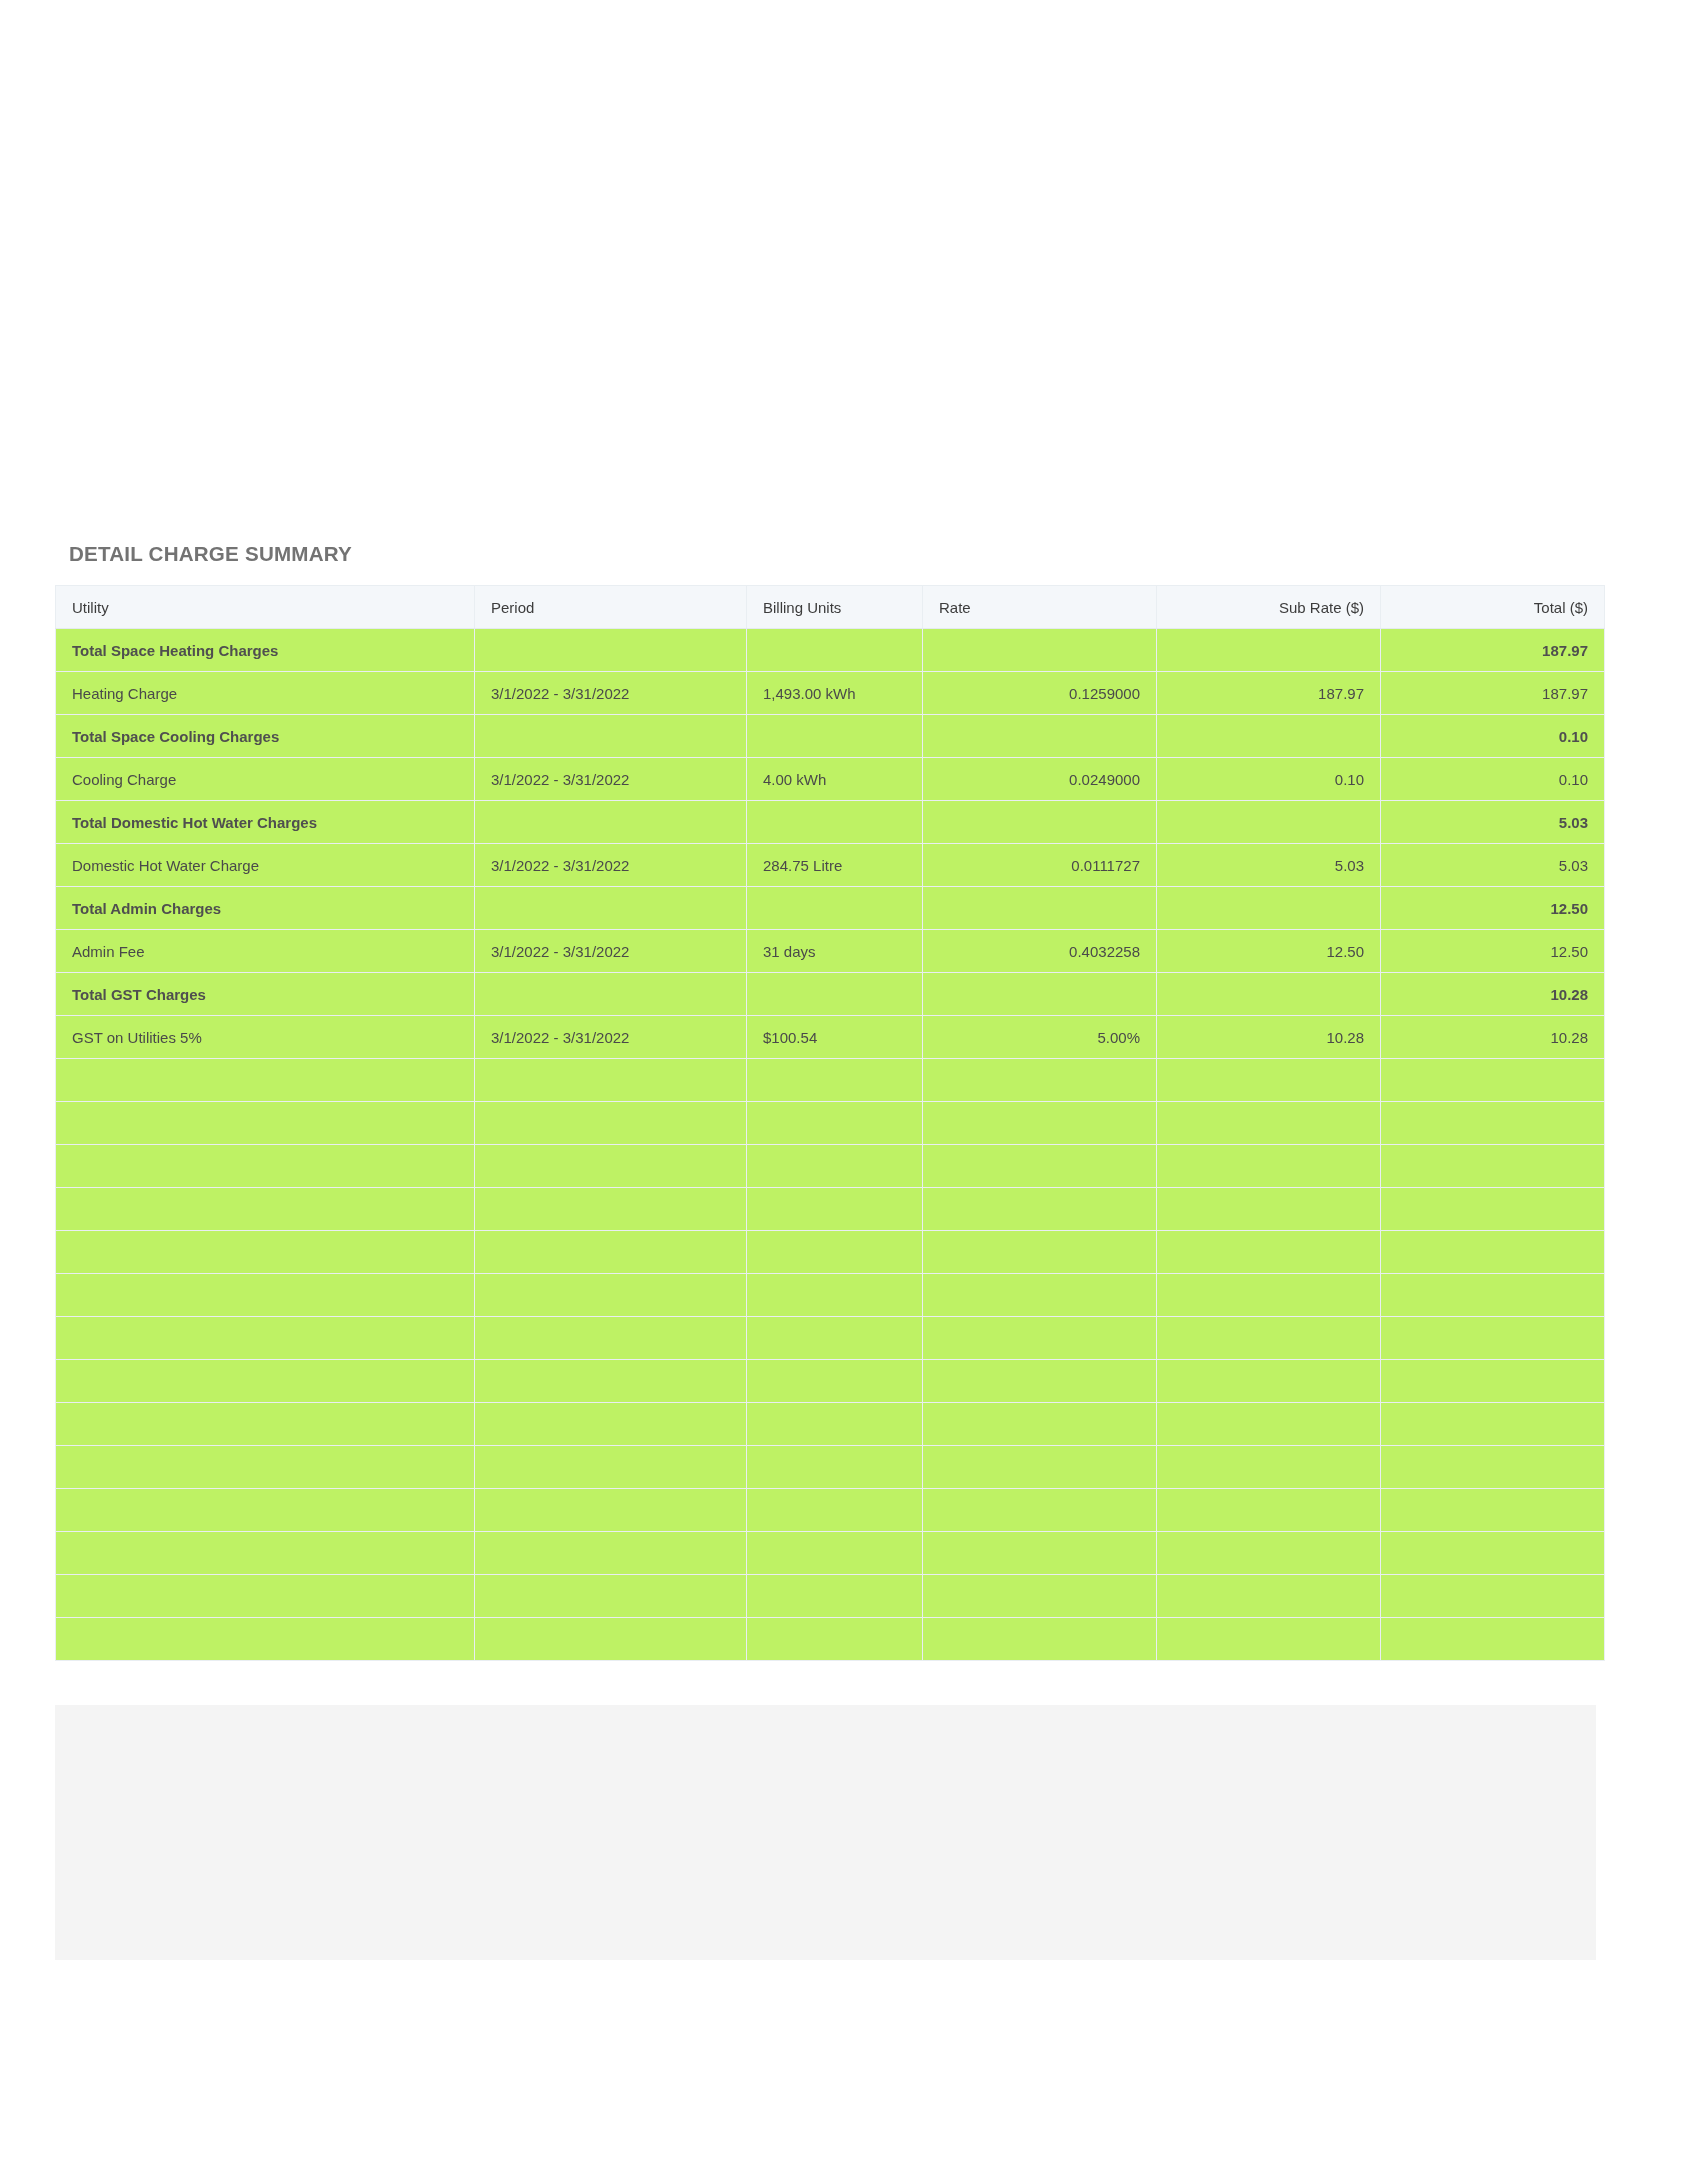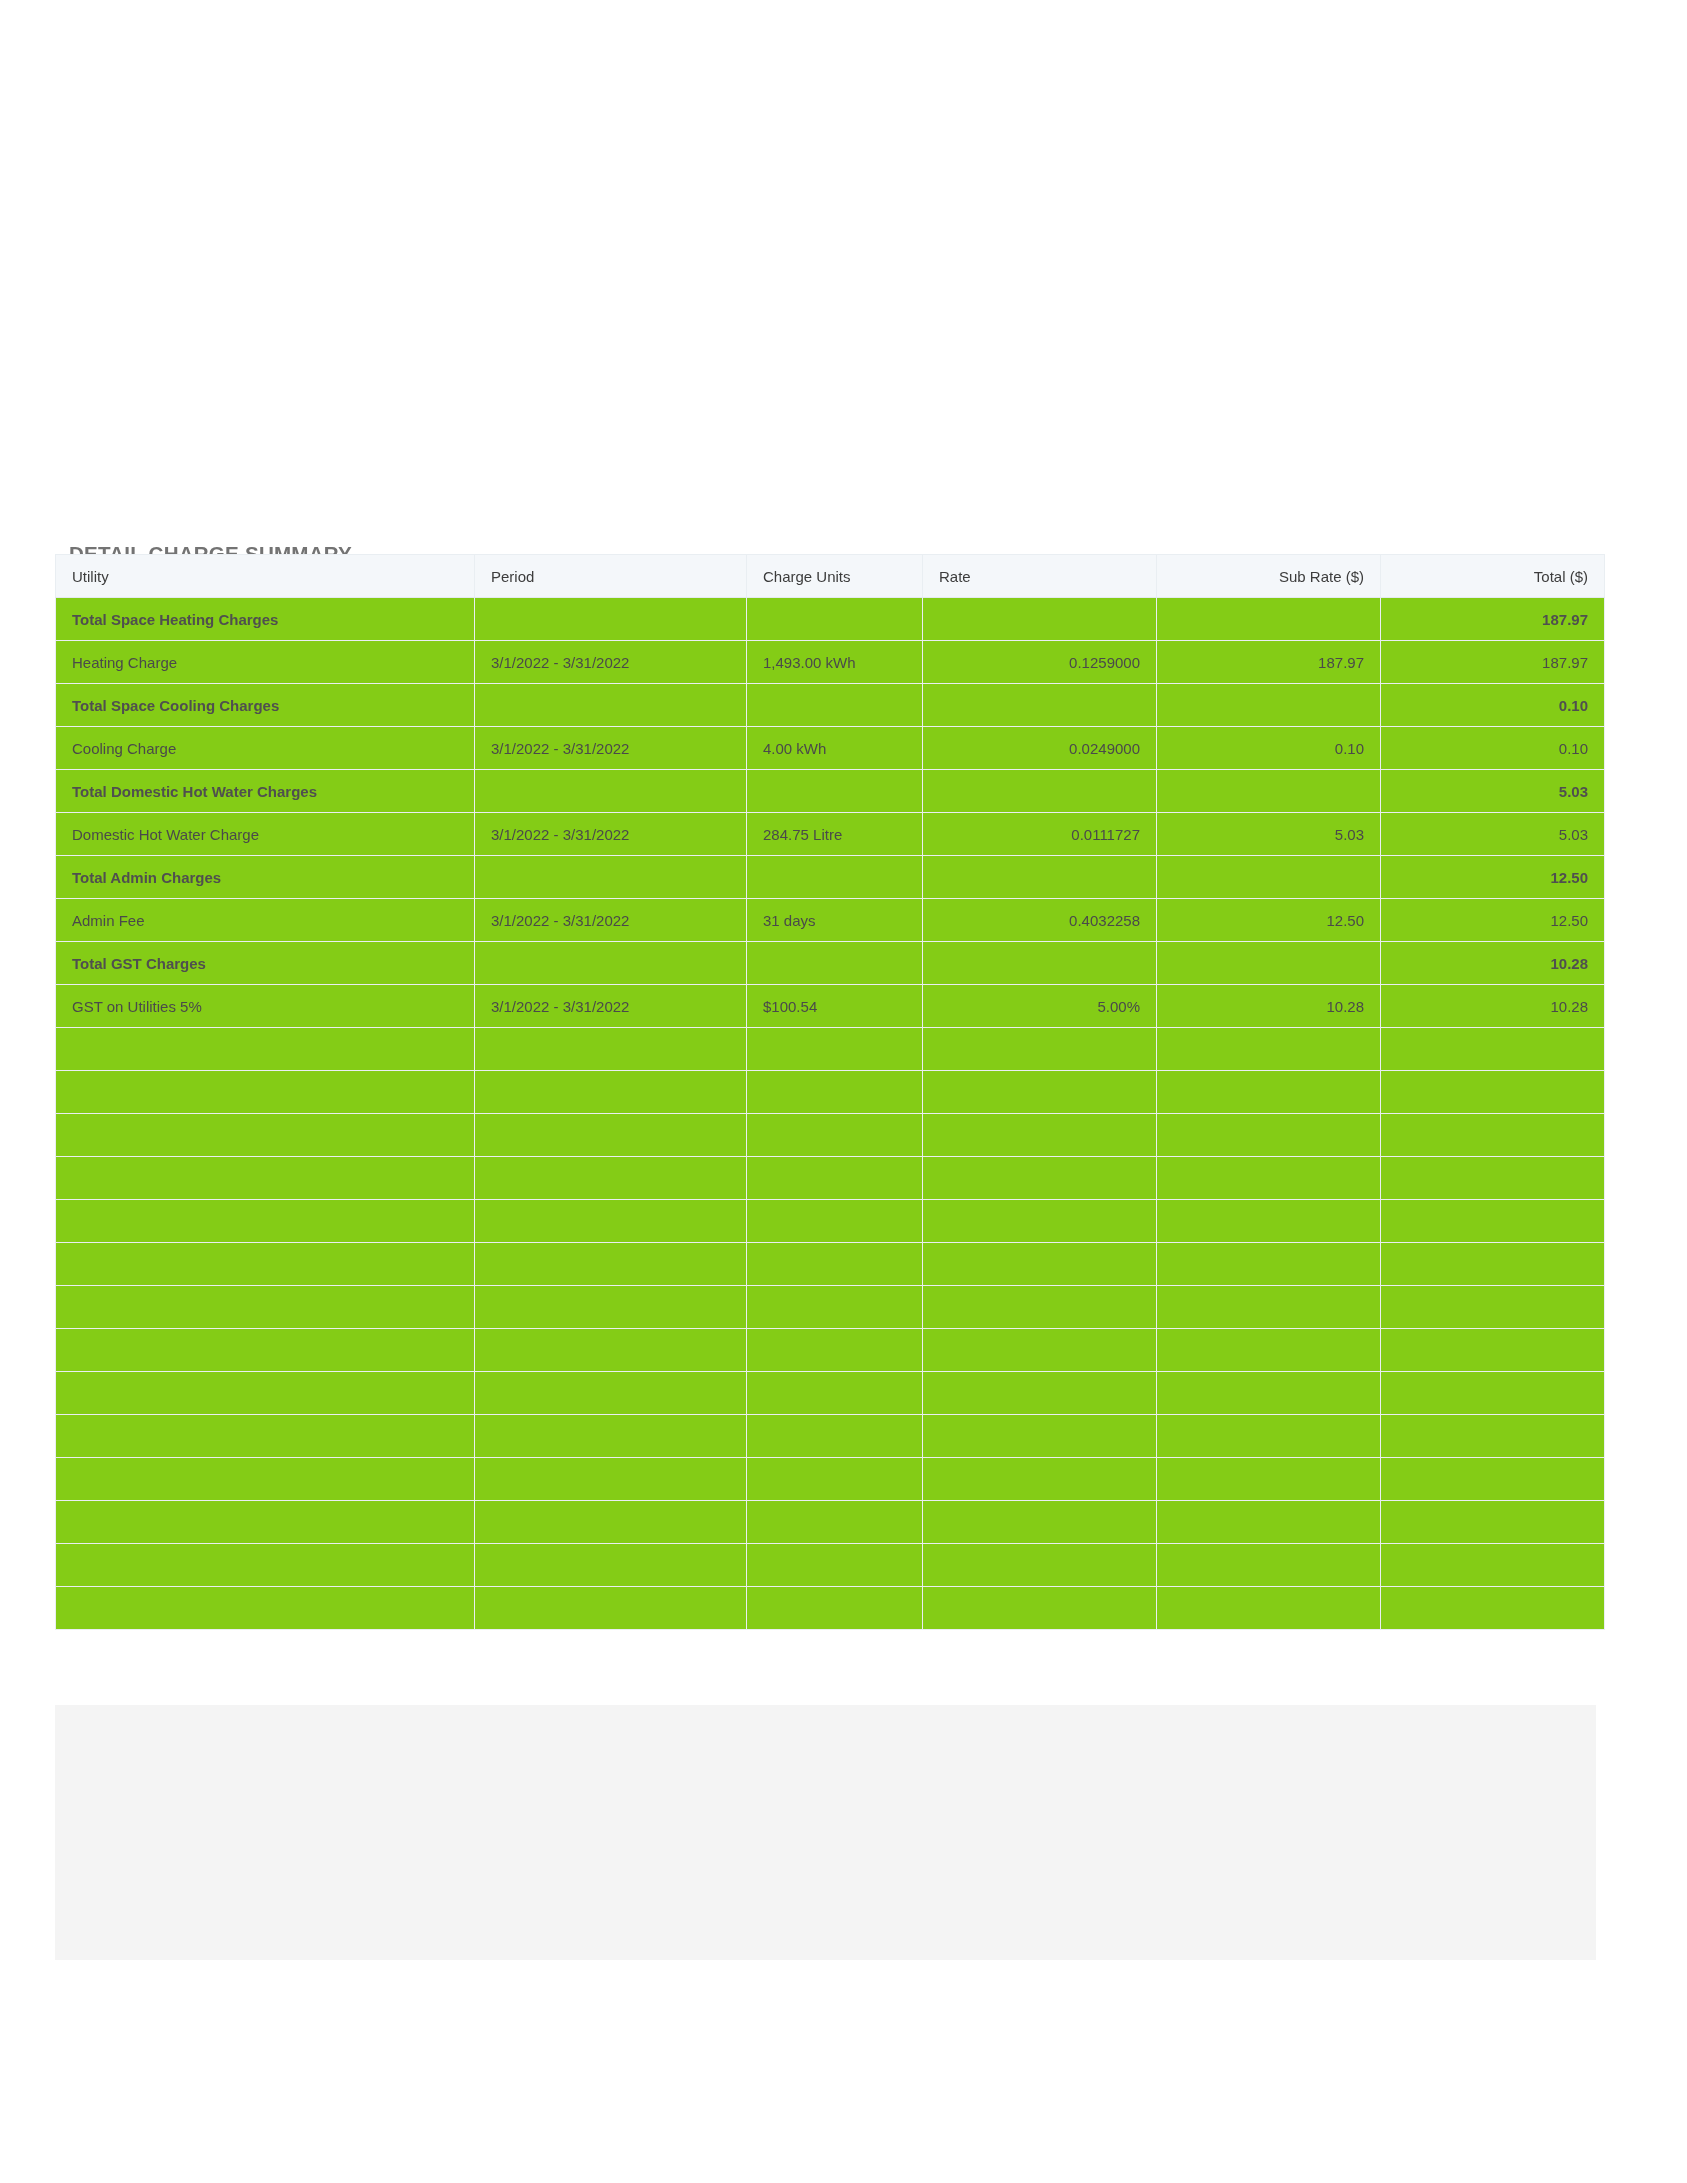--- a/index.html
+++ b/index.html
@@ -24,25 +24,25 @@
     font-weight: bold;
     letter-spacing: 0.2px;
     color: #737373;
     white-space: nowrap;
   }
   #detail-title { top: 542px; }
 
   .charge-table {
     position: absolute;
     left: 55px;
-    top: 554px;
+    top: 585px;
     width: 1549px;
     border-collapse: collapse;
     table-layout: fixed;
-    background: #84cc16;
+    background: #bef264;
   }
   .charge-table col.c-utility  { width: 419px; }
   .charge-table col.c-period   { width: 272px; }
   .charge-table col.c-units    { width: 176px; }
   .charge-table col.c-rate     { width: 234px; }
   .charge-table col.c-subtotal { width: 224px; }
   .charge-table col.c-total    { width: 224px; }
 
   .charge-table th,
   .charge-table td {
@@ -97,21 +97,21 @@
       <col class="c-period">
       <col class="c-units">
       <col class="c-rate">
       <col class="c-subtotal">
       <col class="c-total">
     </colgroup>
     <thead>
       <tr>
         <th>Utility</th>
         <th>Period</th>
-        <th>Charge Units</th>
+        <th>Billing Units</th>
         <th>Rate</th>
         <th class="num">Sub Rate ($)</th>
         <th class="num">Total ($)</th>
       </tr>
     </thead>
     <tbody id="charge-table-body">
         <tr class="summary-row">
           <td class="left">Total Space Heating Charges</td>
           <td class="left"></td>
           <td class="left"></td>

